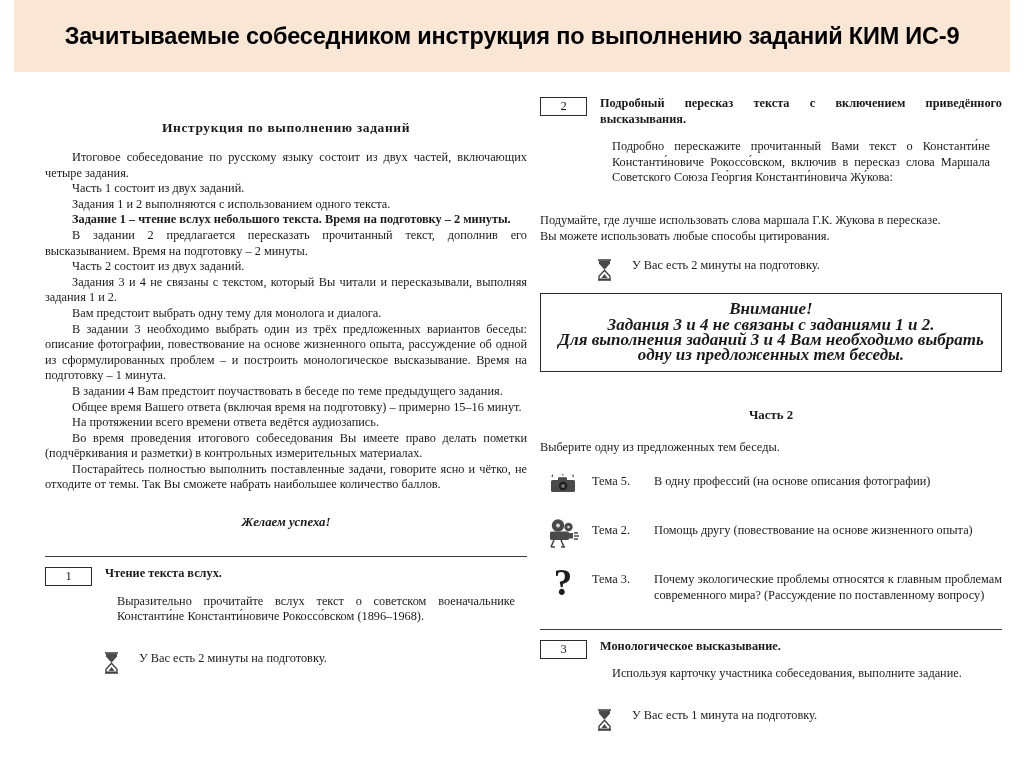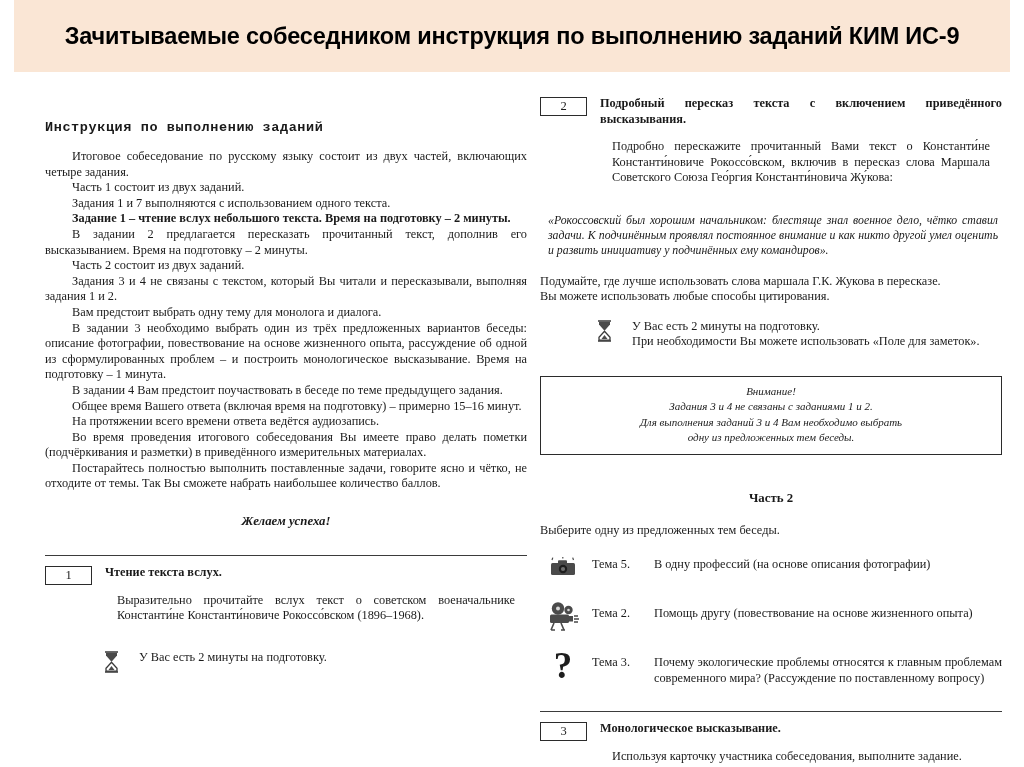--- a/index.html
+++ b/index.html
@@ -49,26 +49,25 @@
   }
   .col {
     position: absolute;
     top: 0;
   }
   .col-left  { left: 45px;  width: 482px; }
   .col-right { left: 540px; width: 462px; }
 
   
   .doc-heading {
-    text-align: left;
+    text-align: center;
     font-weight: bold;
     font-size: 13.5px;
     letter-spacing: 0.6px;
     margin: 48px 0 14px 0;
-    font-family: Liberation Mono, monospace;
   }
   p.body {
     margin: 0 0 0 0;
     font-size: 12.3px;
     line-height: 15.6px;
     text-align: justify;
     text-indent: 27px;
     hyphens: none;
   }
   .bold { font-weight: bold; }
@@ -148,26 +147,26 @@
   }
   .after-quote {
     font-size: 12.3px;
     line-height: 15.6px;
     margin-top: 15px;
   }
   .after-quote div { margin: 0; }
 
   .attention-box {
     border: 1.3px solid #2b2b2b;
-    margin-top: 26px;
+    margin-top: 8px;
     padding: 7px 10px 8px 10px;
     text-align: center;
     font-style: italic;
-    font-weight: normal;
-    font-size: 11px;
+    font-weight: bold;
+    font-size: 17px;
     line-height: 15.4px;
   }
 
   .part-heading {
     text-align: center;
     font-weight: bold;
     font-size: 12.8px;
     margin: 36px 0 17px 0;
   }
   .choose-line {
@@ -215,31 +214,31 @@
 </div>
 
 <div class="sheet">
 
   <div class="col col-left">
 
     <div class="doc-heading">Инструкция по выполнению заданий</div>
 
     <p class="body">Итоговое собеседование по русскому языку состоит из двух частей, включающих четыре задания.</p>
     <p class="body">Часть 1 состоит из двух заданий.</p>
-    <p class="body">Задания 1 и 7 выполняются с использованием одного текста.</p>
+    <p class="body">Задания 1 и 2 выполняются с использованием одного текста.</p>
     <p class="body bold">Задание 1 – чтение вслух небольшого текста. Время на подготовку – 2 минуты.</p>
     <p class="body">В задании 2 предлагается пересказать прочитанный текст, дополнив его высказыванием. Время на подготовку – 2 минуты.</p>
     <p class="body">Часть 2 состоит из двух заданий.</p>
     <p class="body">Задания 3 и 4 не связаны с текстом, который Вы читали и пересказывали, выполняя задания 1 и 2.</p>
     <p class="body">Вам предстоит выбрать одну тему для монолога и диалога.</p>
     <p class="body">В задании 3 необходимо выбрать один из трёх предложенных вариантов беседы: описание фотографии, повествование на основе жизненного опыта, рассуждение об одной из сформулированных проблем – и построить монологическое высказывание. Время на подготовку – 1 минута.</p>
     <p class="body">В задании 4 Вам предстоит поучаствовать в беседе по теме предыдущего задания.</p>
     <p class="body">Общее время Вашего ответа (включая время на подготовку) – примерно 15–16 минут.</p>
     <p class="body">На протяжении всего времени ответа ведётся аудиозапись.</p>
-    <p class="body">Во время проведения итогового собеседования Вы имеете право делать пометки (подчёркивания и разметки) в приведённого измерительных материалах.</p>
+    <p class="body">Во время проведения итогового собеседования Вы имеете право делать пометки (подчёркивания и разметки) в контрольных измерительных материалах.</p>
     <p class="body">Постарайтесь полностью выполнить поставленные задачи, говорите ясно и чётко, не отходите от темы. Так Вы сможете набрать наибольшее количество баллов.</p>
 
     <div class="wish">Желаем успеха!</div>
 
     <div style="height:26px"></div>
     <hr class="rule">
 
     <div class="task">
       <div class="task-num">1</div>
       <div class="task-body">
@@ -269,39 +268,37 @@
     <div style="height:24px"></div>
 
     <div class="task">
       <div class="task-num">2</div>
       <div class="task-body">
         <span class="task-title">Подробный пересказ текста с включением приведённого высказывания.</span>
         <p>Подробно перескажите прочитанный Вами текст о Константи́не Константи́новиче Рокоссо́вском, включив в пересказ слова Маршала Советского Союза Гео́ргия Константи́новича Жу́кова:</p>
       </div>
     </div>
 
-    <div class="quote">«Рокоссовский был хорошим начальником: блестяще знал военное дело, чётко ставил задачи. К подчинённым проявлял постоянное внимание и как никто другой умел оценить и развить инициативу у подчинённых ему командиров».</div>
 
     <div class="after-quote">
       <div>Подумайте, где лучше использовать слова маршала Г.К. Жукова в пересказе.</div>
       <div>Вы можете использовать любые способы цитирования.</div>
     </div>
 
     <div class="note note-right">
       <span class="hourglass">
         <svg width="17" height="22" viewBox="0 0 17 22" aria-hidden="true">
           <path d="M2 1 H15 M2 21 H15" stroke="#3a3a3a" stroke-width="1.4" fill="none"></path>
           <path d="M3 1.8 L3 4.5 L8.5 10.8 L14 4.5 L14 1.8 Z" fill="#4a4a4a"></path>
           <path d="M3 20.2 L3 17.2 L8.5 11.2 L14 17.2 L14 20.2 Z" fill="none" stroke="#3a3a3a" stroke-width="1.3"></path>
           <path d="M5.5 19 L11.5 19 L8.5 15 Z" fill="#4a4a4a"></path>
         </svg>
       </span>
       <div class="note-text">
         <div>У Вас есть 2 минуты на подготовку.</div>
-        <div>При необходимости Вы можете использовать «Поле для заметок».</div>
       </div>
     </div>
 
     <div class="attention-box">
       <div>Внимание!</div>
       <div>Задания 3 и 4 не связаны с заданиями 1 и 2.</div>
       <div>Для выполнения заданий 3 и 4 Вам необходимо выбрать</div>
       <div>одну из предложенных тем беседы.</div>
     </div>
 

